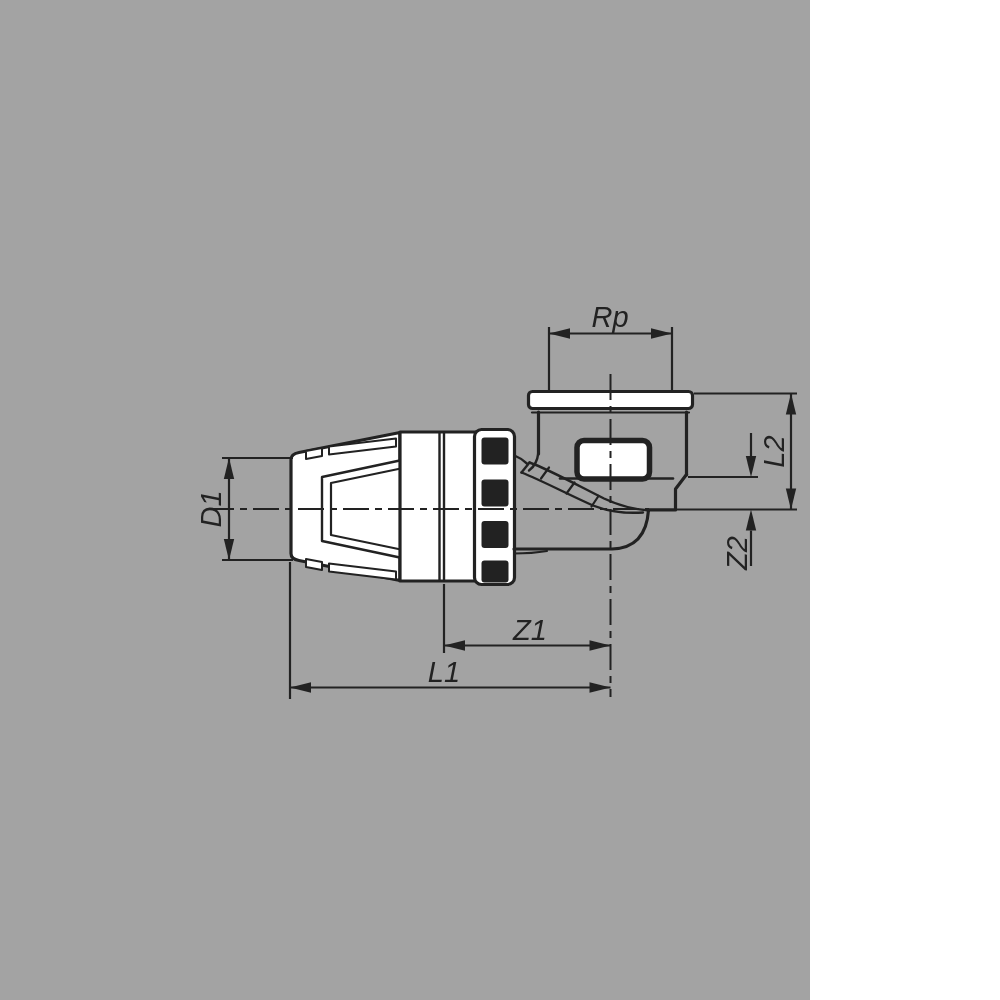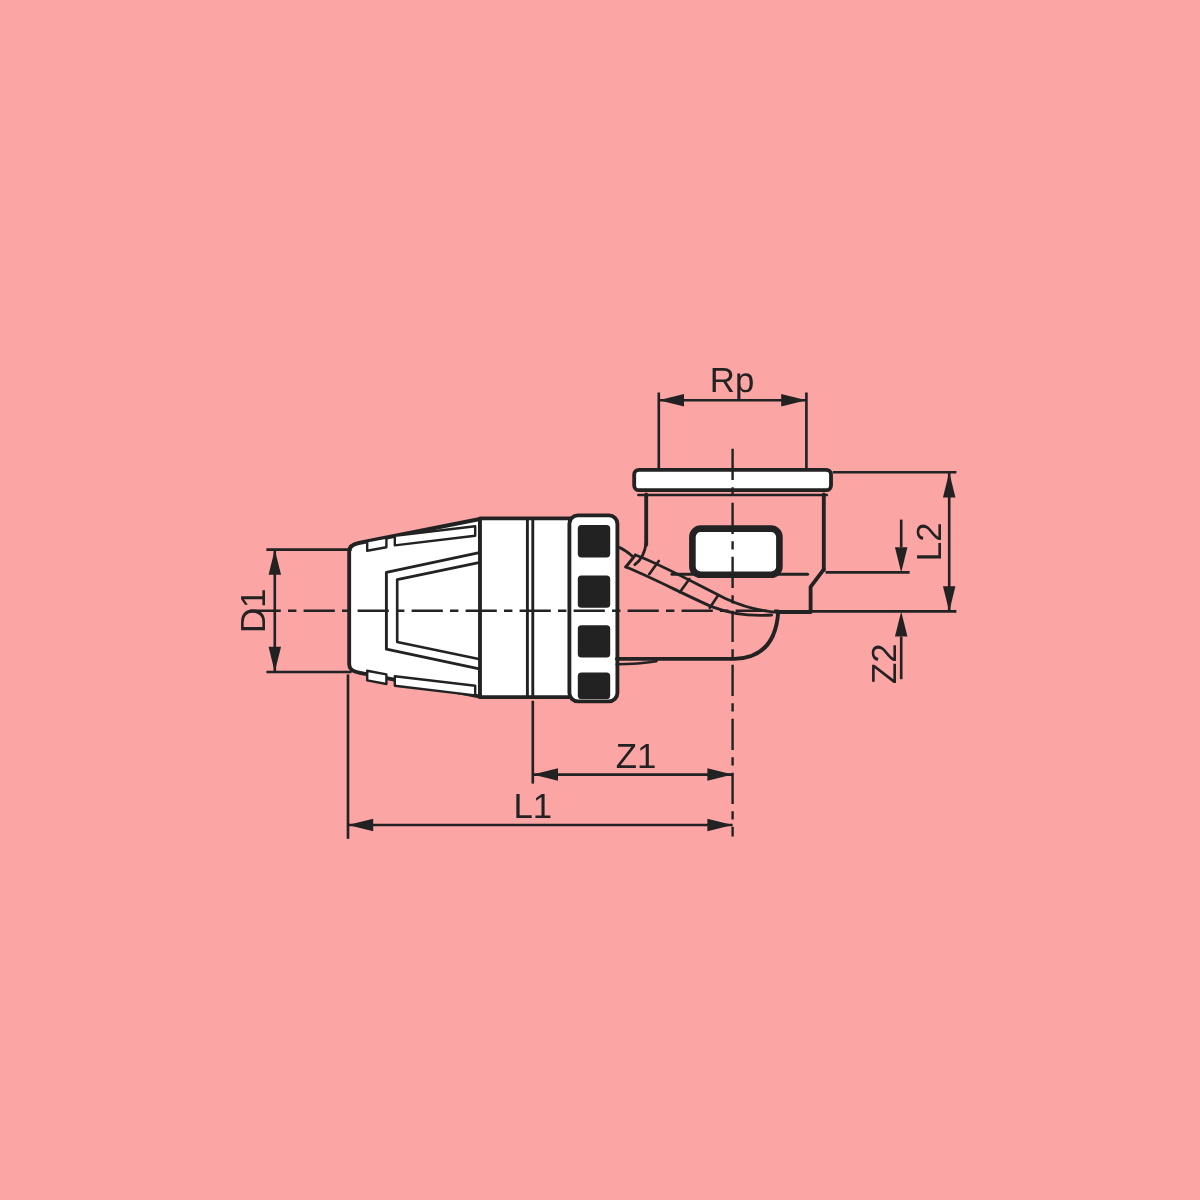--- a/index.html
+++ b/index.html
@@ -1,16 +1,16 @@
 <!DOCTYPE html>
 <html><head>
 <meta charset="utf-8">
 <style>
   html, body { margin: 0; padding: 0; background: #ffffff; }
-  .canvas-wrap { width: 1000px; height: 1000px; background: #fca5a5; position: relative; }
+  .canvas-wrap { width: 810px; height: 1000px; background: #a3a3a3; position: relative; font-style: italic; }
   svg { display: block; }
   .geo  { fill: none; stroke-linecap: round; stroke-linejoin: round; }
   .dims { fill: none; stroke-linecap: butt; }
   .arrow { stroke: none; }
   text {
     font-family: "Liberation Sans", sans-serif;
     font-size: 29px;
     stroke: none;
   }
 </style>

